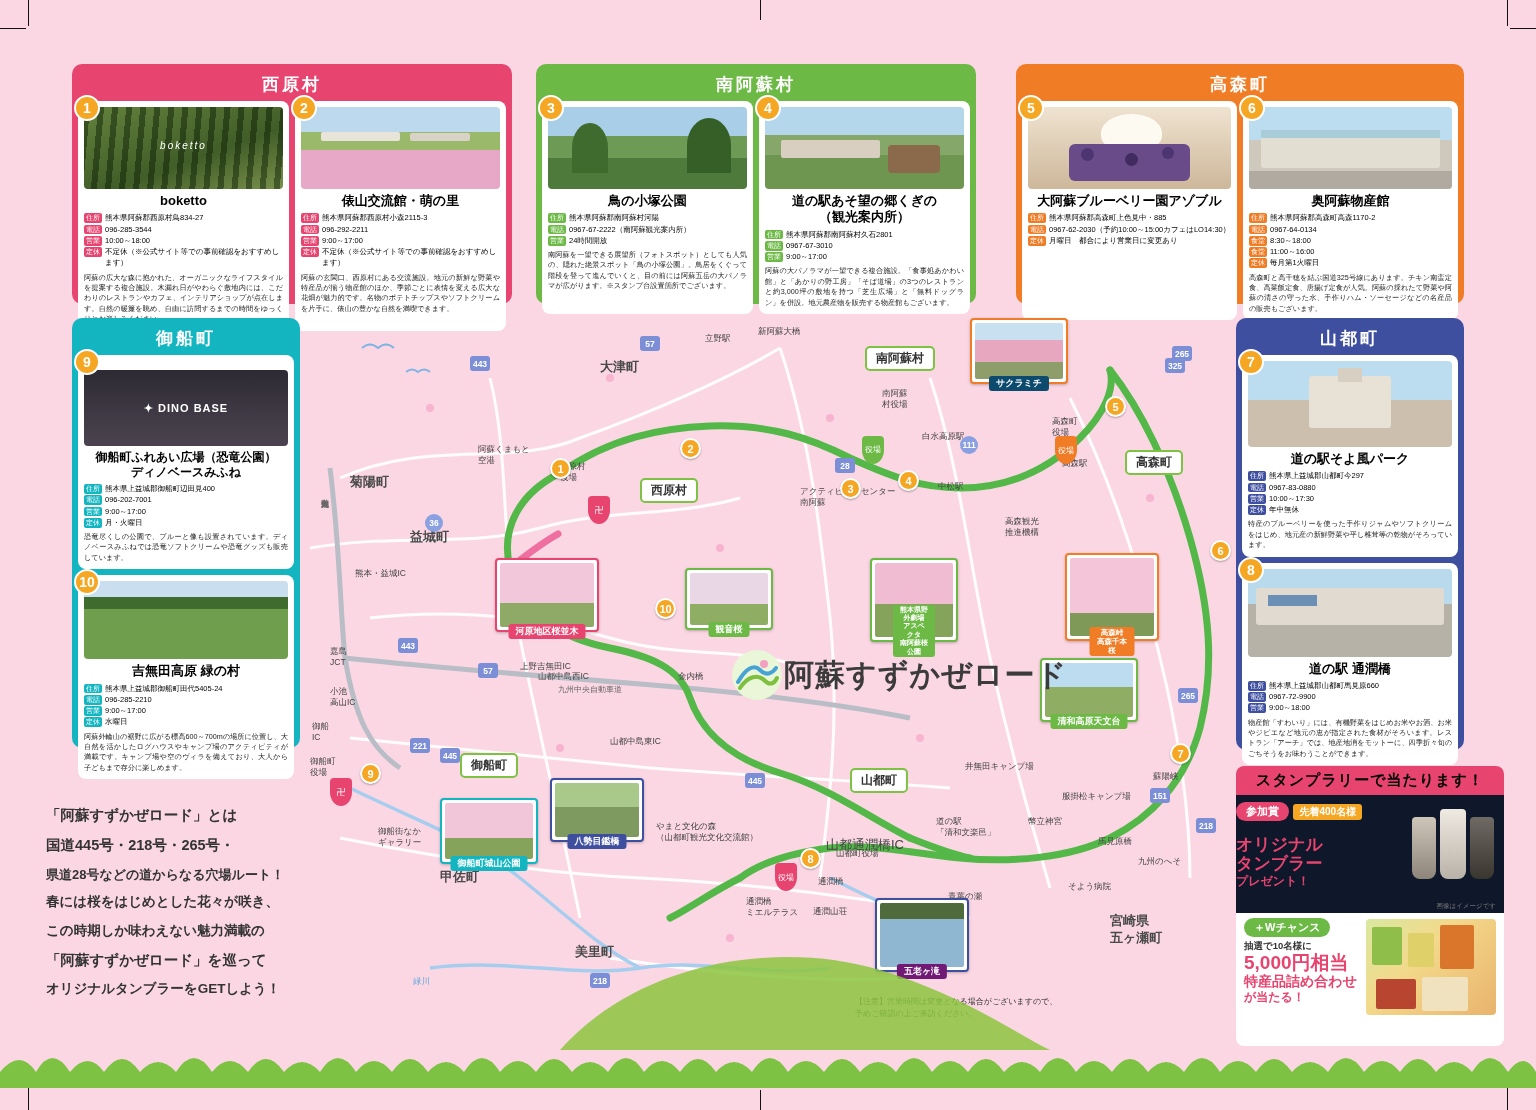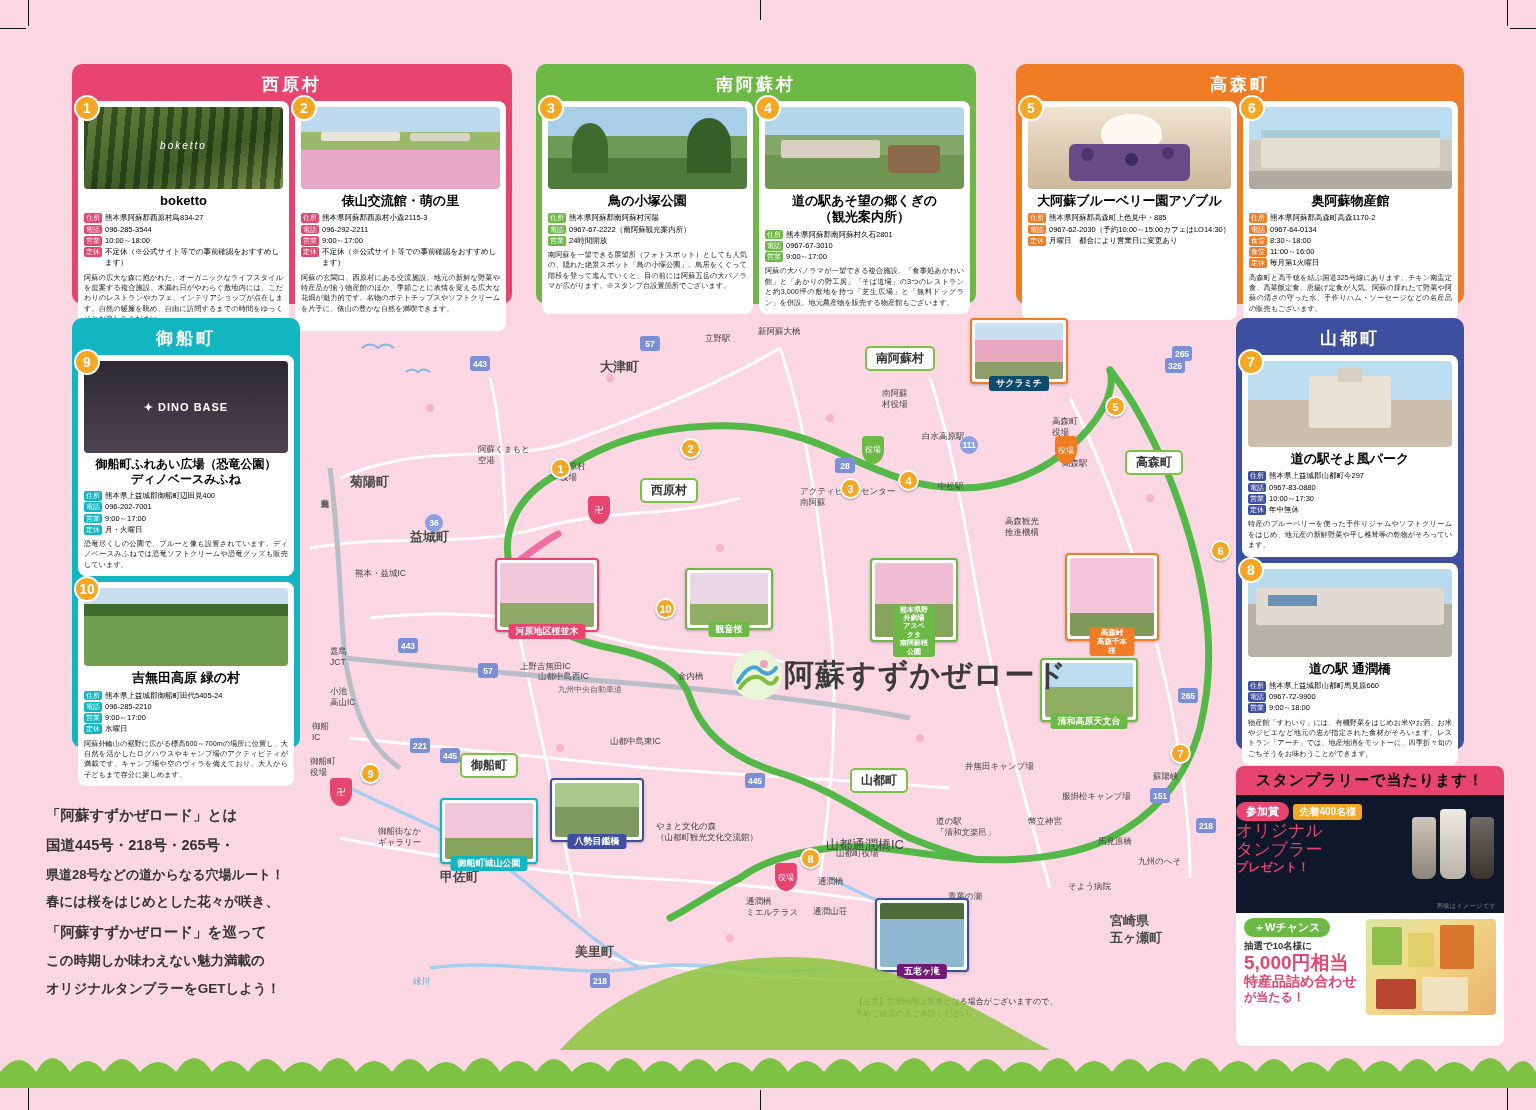--- a/index.html
+++ b/index.html
@@ -391,21 +391,21 @@
         <div class="desc">高森町と高千穂を結ぶ国道325号線にあります。チキン南蛮定食、高菜飯定食、唐揚げ定食が人気。阿蘇の採れたて野菜や阿蘇の清さの守った水、手作りハム・ソーセージなどの名産品の販売もございます。</div>
       </div>
     </div>
   </div>
 
   <div class="card" style="left:72px; top:318px; width:228px; height:430px; background:#12b5c0;">
     <div class="card-title">御船町</div>
     <div class="card-body" style="flex-direction:column">
       <div class="spot">
         <div class="badge" style="background:#f5a623">9</div>
-        <div class="spot-photo" style="height:92px;background:linear-gradient(180deg,#2d2a33,#4b4450);">
+        <div class="spot-photo" style="height:76px;background:linear-gradient(180deg,#2d2a33,#4b4450);margin-top:9px;">
           <div style="position:absolute;left:50%;top:50%;transform:translate(-50%,-50%);color:#fff;font-size:11px;font-weight:bold;letter-spacing:1px;">✦ DINO BASE</div>
         </div>
         <div class="spot-name" style="white-space:pre-line;font-size:12px">御船町ふれあい広場（恐竜公園）
 ディノベースみふね</div>
         <div>
           <div class="info-line">
               <span class="info-key" style="background:#12b5c0">住所</span>
               <span>熊本県上益城郡御船町辺田見400</span>
             </div>
           <div class="info-line">
@@ -726,32 +726,32 @@
     <div class="footer-note" style="left:545px;top:678px;white-space:pre-line;">【注意】営業時間は変更となる場合がございますので、
 予めご確認の上ご来訪ください。</div>
   </div>
 
   <div class="intro">
     <div class="intro-bg"></div>
     <div>「阿蘇すずかぜロード」とは</div>
     <div>国道445号・218号・265号・</div>
     <div style="font-size:13px">県道28号などの道からなる穴場ルート！</div>
     <div style="font-size:13.5px">春には桜をはじめとした花々が咲き、</div>
+    <div style="font-size:13.5px">この時期しか味わえない魅力満載の</div>
     <div>「阿蘇すずかぜロード」を巡って</div>
-    <div style="font-size:13.5px">この時期しか味わえない魅力満載の</div>
     <div style="font-size:13.5px">オリジナルタンブラーをGETしよう！</div>
   </div>
 
   <div class="rally">
     <div class="rally-head">スタンプラリーで当たります！</div>
 
     <div style="position:relative;height:118px;background:#0f172a;padding:6px 0;">
       <div style="display:inline-block;background:#e7446f;color:#fff;font-size:11px;font-weight:bold;border-radius:10px;padding:2px 10px">参加賞</div>
       <div style="margin-top:3px;display:inline-block;background:#f5a623;color:#fff;font-size:10px;font-weight:bold;border-radius:3px;padding:1px 6px">先着400名様</div>
-      <div style="font-size:17px;font-weight:normal;color:#e7446f;line-height:1.1;margin-top:1px;white-space:pre-line">オリジナル
+      <div style="font-size:17px;font-weight:bold;color:#e7446f;line-height:1.1;margin-top:15px;white-space:pre-line">オリジナル
 タンブラー</div>
       <div style="font-size:12px;font-weight:bold;color:#e7446f">プレゼント！</div>
       
       <div style="position:absolute;right:10px;top:14px;display:flex;gap:4px;align-items:flex-end">
         <div style="width:24px;height:62px;background:linear-gradient(180deg,#cfc6ba,#8d857a);border-radius:4px 4px 8px 8px"></div>
         <div style="width:26px;height:70px;background:linear-gradient(180deg,#efeae2,#b9b2a8);border-radius:4px 4px 8px 8px"></div>
         <div style="width:24px;height:62px;background:linear-gradient(180deg,#6f6a63,#39352f);border-radius:4px 4px 8px 8px"></div>
       </div>
       <div style="position:absolute;right:8px;bottom:2px;font-size:6.5px;color:#777">画像はイメージです</div>
     </div>

